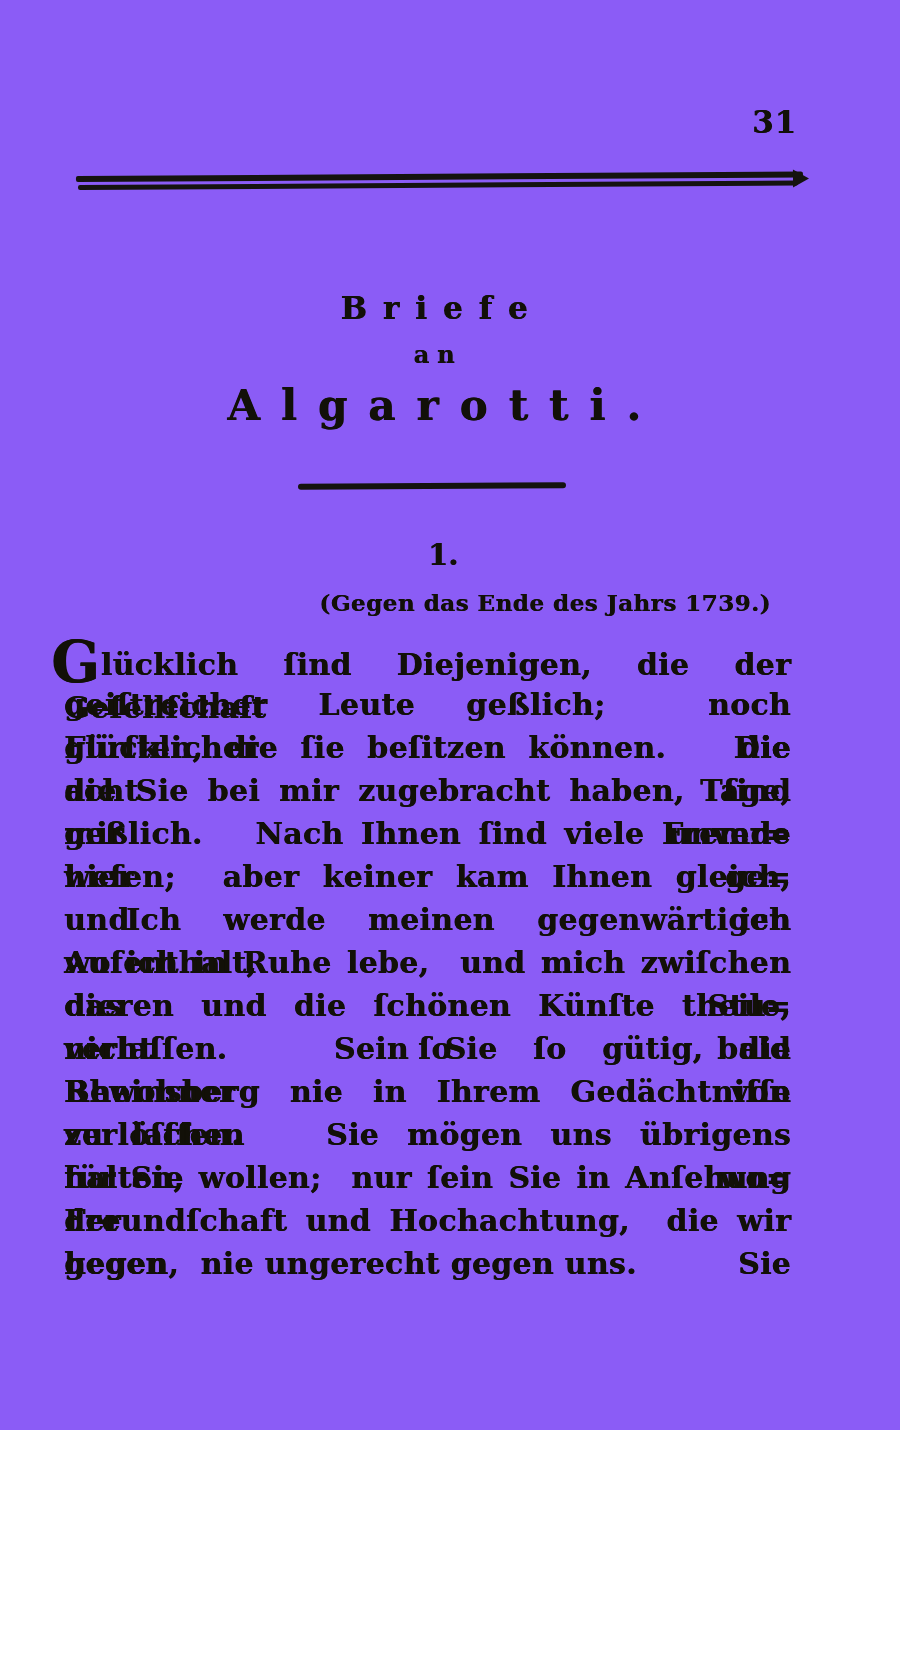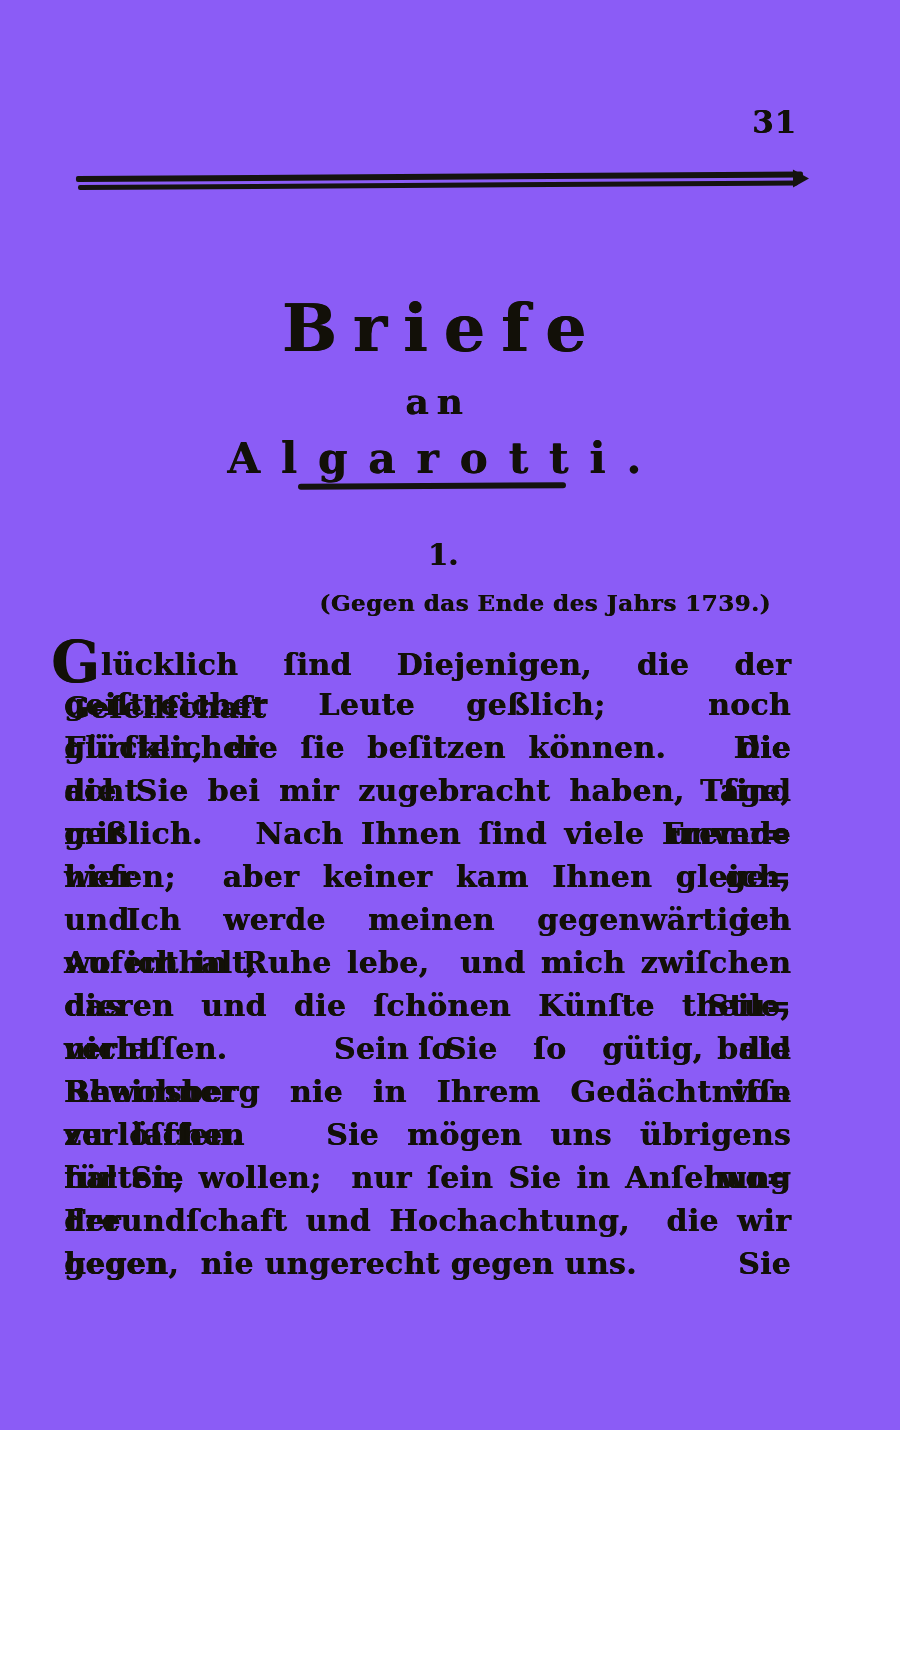--- a/index.html
+++ b/index.html
@@ -27,25 +27,25 @@
   .double-rule .bar-bottom{position:absolute;left:2px;top:10px;width:99%;height:5px;background:#151310;border-radius:2px;}
   .double-rule .arrow{
     position:absolute;right:-6px;top:-1px;width:0;height:0;
     border-top:9px solid transparent;border-bottom:9px solid transparent;
     border-left:16px solid #151310;
   }
 
   
   .title-block{position:absolute;left:65px;top:290px;width:738px;text-align:center;}
   .title-main{
-    font-size:65px;letter-spacing:16px;margin-right:-16px;
+    font-size:31px;letter-spacing:16px;margin-right:-16px;
     text-shadow:0.7px 0 0 currentColor;
   }
   .title-an{
-    font-size:36px;letter-spacing:8px;margin-right:-8px;margin-top:14px;
+    font-size:24px;letter-spacing:8px;margin-right:-8px;margin-top:14px;
     text-shadow:0.5px 0 0 currentColor;
   }
   .title-name{
     font-size:42px;letter-spacing:21px;margin-right:-21px;margin-top:12px;
     text-shadow:0.7px 0 0 currentColor;
   }
   .title-rule{
     position:absolute;left:233px;top:193px;width:268px;height:6px;
     background:#151310;border-radius:3px;transform:rotate(-0.3deg);
   }

